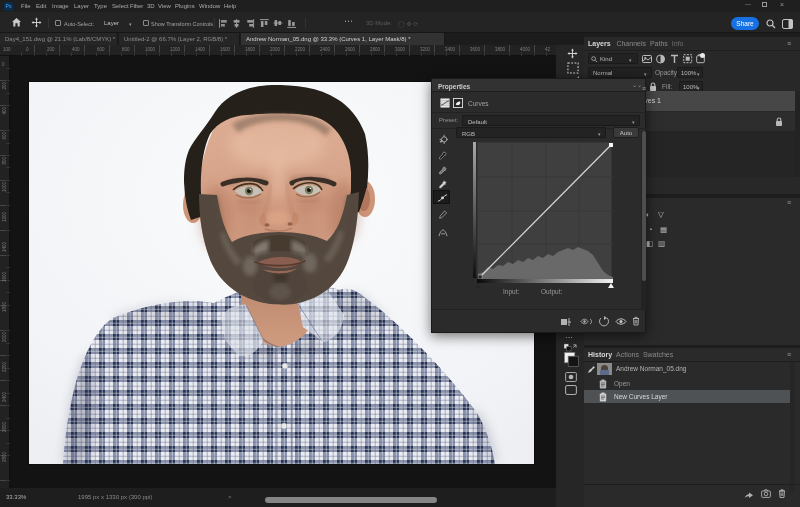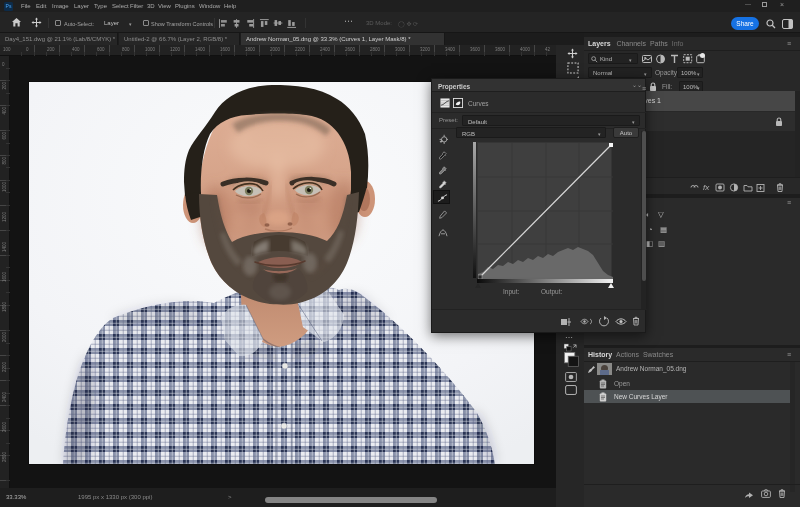--- a/index.html
+++ b/index.html
@@ -450,36 +450,20 @@
   </div>
   <div class="abs" style="left:0;top:75px;width:211px;height:19px;background:#2d2d2d;">
     <svg class="ico" style="left:191px;top:5px;" width="8" height="10" viewBox="0 0 8 10">
           <rect x="1" y="4" width="6" height="5" rx="0.8" fill="#b9b9b9"></rect>
           <path d="M2.2 4 V2.8 A1.8 1.8 0 0 1 5.8 2.8 V4" fill="none" stroke="#b9b9b9" stroke-width="1.1"></path>
         </svg>
   </div>
   <div class="abs" style="left:0;top:94px;width:211px;height:46px;background:#252525;"></div>
   <div class="abs" style="left:211px;top:54px;width:5px;height:86px;background:#232323;"></div>
 
-  <div class="abs" style="left:0;top:140px;width:216px;height:17px;background:#282828;border-top:1px solid #1e1e1e;">
-    <svg class="ico" style="left:106px;top:5px;" width="80" height="9" viewBox="0 0 80 9" fill="none" stroke="#b2b2b2" stroke-width="0.9">
-      <path d="M1 4.5 A2 2 0 0 1 5 4.5 M4 4.5 A2 2 0 0 1 8 4.5"></path>
-      <text x="13" y="7" fill="#b2b2b2" stroke="none" font-size="8" font-style="italic" font-family="Liberation Serif">fx</text>
-      <rect x="26" y="1" width="8" height="7" rx="1"></rect>
-          <circle cx="30" cy="4.5" r="2" fill="#b2b2b2" stroke="none"></circle>
-      <circle cx="44" cy="4.5" r="3.6"></circle>
-          <path d="M44 0.9 A3.6 3.6 0 0 1 44 8.1 Z" fill="#b2b2b2" stroke="none"></path>
-      <path d="M54 2.5 L57 2.5 L58 3.8 L62 3.8 L62 8 L54 8 Z"></path>
-      <rect x="67" y="1.5" width="7" height="7"></rect>
-          <path d="M70.5 3 V7 M68.5 5 H72.5"></path>
-    </svg>
-    <svg class="ico" style="left:192px;top:4px;" width="8" height="10" viewBox="0 0 8 10" stroke="#b2b2b2" fill="none" stroke-width="0.9">
-          <path d="M1.5 3 L6.5 3 L6 9.5 L2 9.5 Z M1 3 L7 3 M3 3 V1.8 L5 1.8 V3 M3.2 4.5 V8 M4.8 4.5 V8"></path>
-        </svg>
-  </div>
 </div>
 
 <div class="panel" style="left:584px;top:198px;width:216px;height:147px;background:#2a2a2a;">
   <span class="abs" style="left:203px;top:1px;color:#9a9a9a;font-size:7px;">≡</span>
   <div class="abs" style="left:62px;top:12px;color:#b5b5b5;font-size:7.5px;">◐</div>
   <div class="abs" style="left:74px;top:12px;color:#b5b5b5;font-size:7.5px;">▽</div>
   <div class="abs" style="left:64px;top:27px;color:#b5b5b5;font-size:7.5px;">◔</div>
   <div class="abs" style="left:76px;top:27px;color:#b5b5b5;font-size:7.5px;">▦</div>
   <div class="abs" style="left:62px;top:41px;color:#b5b5b5;font-size:7.5px;">◧</div>
   <div class="abs" style="left:74px;top:41px;color:#b5b5b5;font-size:7.5px;">▥</div>

